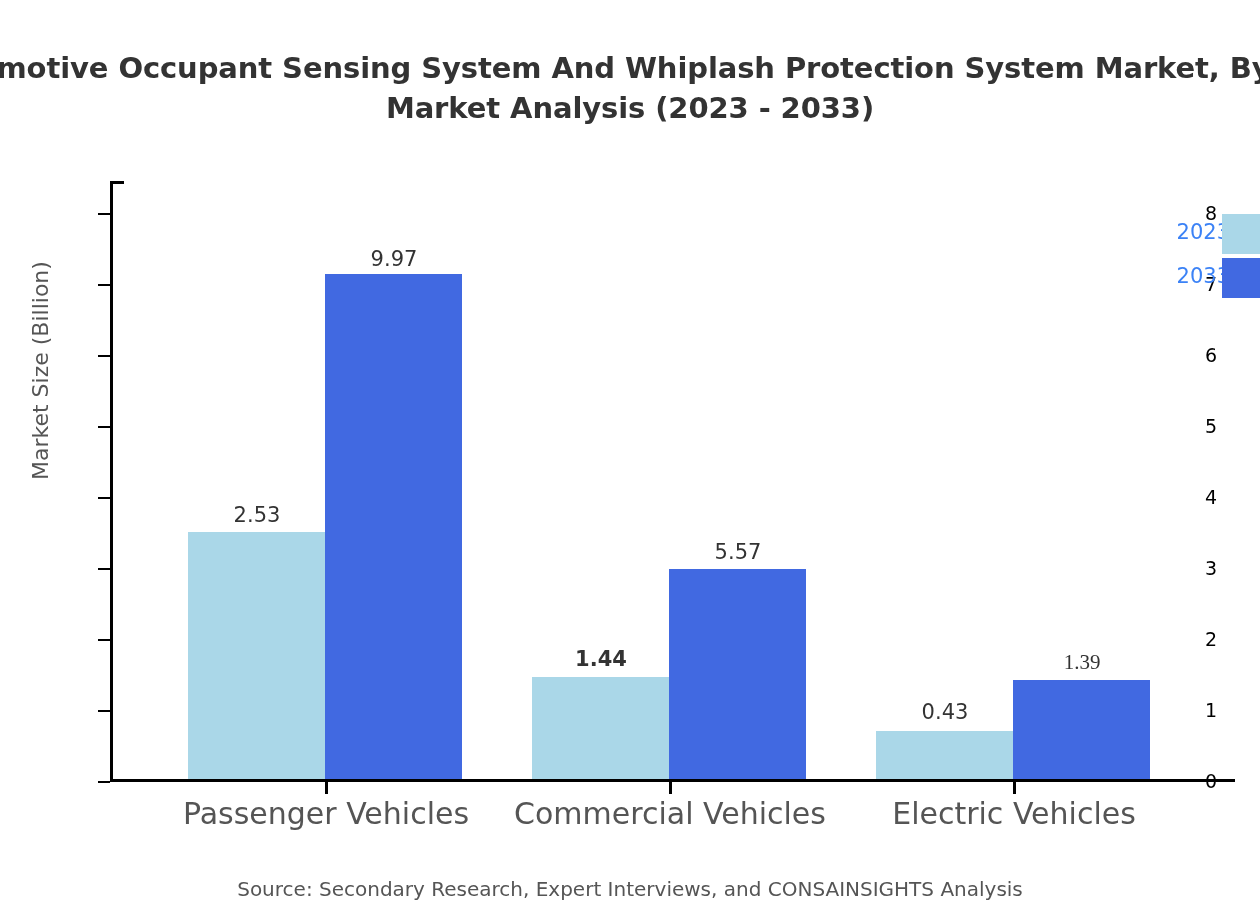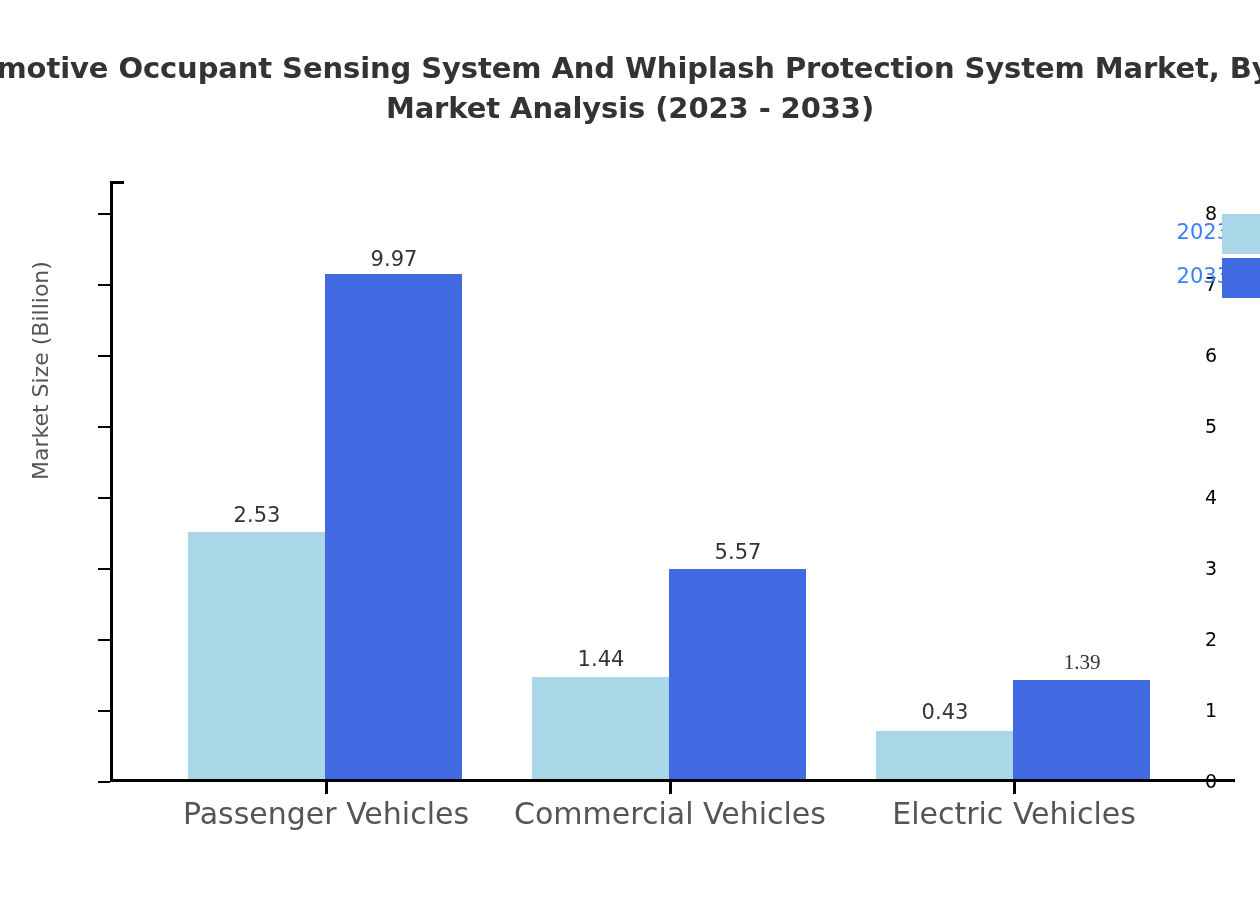--- a/index.html
+++ b/index.html
@@ -218,21 +218,21 @@
     <div class="xtick-label" style="left:560px">Commercial Vehicles</div>
     <div class="xtick-label" style="left:904px">Electric Vehicles</div>
 
     <div class="bar" style="left:78px; width:137px; height:247px; background:#AAD7E8;"></div>
     <div class="bar-label" style="left:147px; top:322px;">2.53</div>
 
     <div class="bar" style="left:215px; width:137px; height:505px; background:#4169E1;"></div>
     <div class="bar-label" style="left:284px; top:66px;">9.97</div>
 
     <div class="bar" style="left:422px; width:137px; height:102px; background:#AAD7E8;"></div>
-    <div class="bar-label" style="left:491px; top:466px;">1.44</div>
+    <div class="bar-label" style="left:491px; top:466px;font-weight:bold;">1.44</div>
 
     <div class="bar" style="left:559px; width:137px; height:210px; background:#4169E1;"></div>
     <div class="bar-label" style="left:628px; top:359px;">5.57</div>
 
     <div class="bar" style="left:766px; width:137px; height:48px; background:#AAD7E8;"></div>
     <div class="bar-label" style="left:835px; top:519px;">0.43</div>
 
     <div class="bar" style="left:903px; width:137px; height:99px; background:#4169E1;"></div>
     <div class="bar-label" style="left:972px; top:469px;font-family:Liberation Serif, serif;">1.39</div>
 
@@ -242,14 +242,15 @@
     <div class="legend-row">
       <span class="legend-text">2023</span>
       <span class="legend-swatch" style="background:#AAD7E8;"></span>
     </div>
     <div class="legend-row">
       <span class="legend-text">2033</span>
       <span class="legend-swatch" style="background:#4169E1;"></span>
     </div>
   </div>
 
+  <div class="source-note">Source: Secondary Research, Expert Interviews, and CONSAINSIGHTS Analysis</div>
 
 </div>
 
 </body></html>

